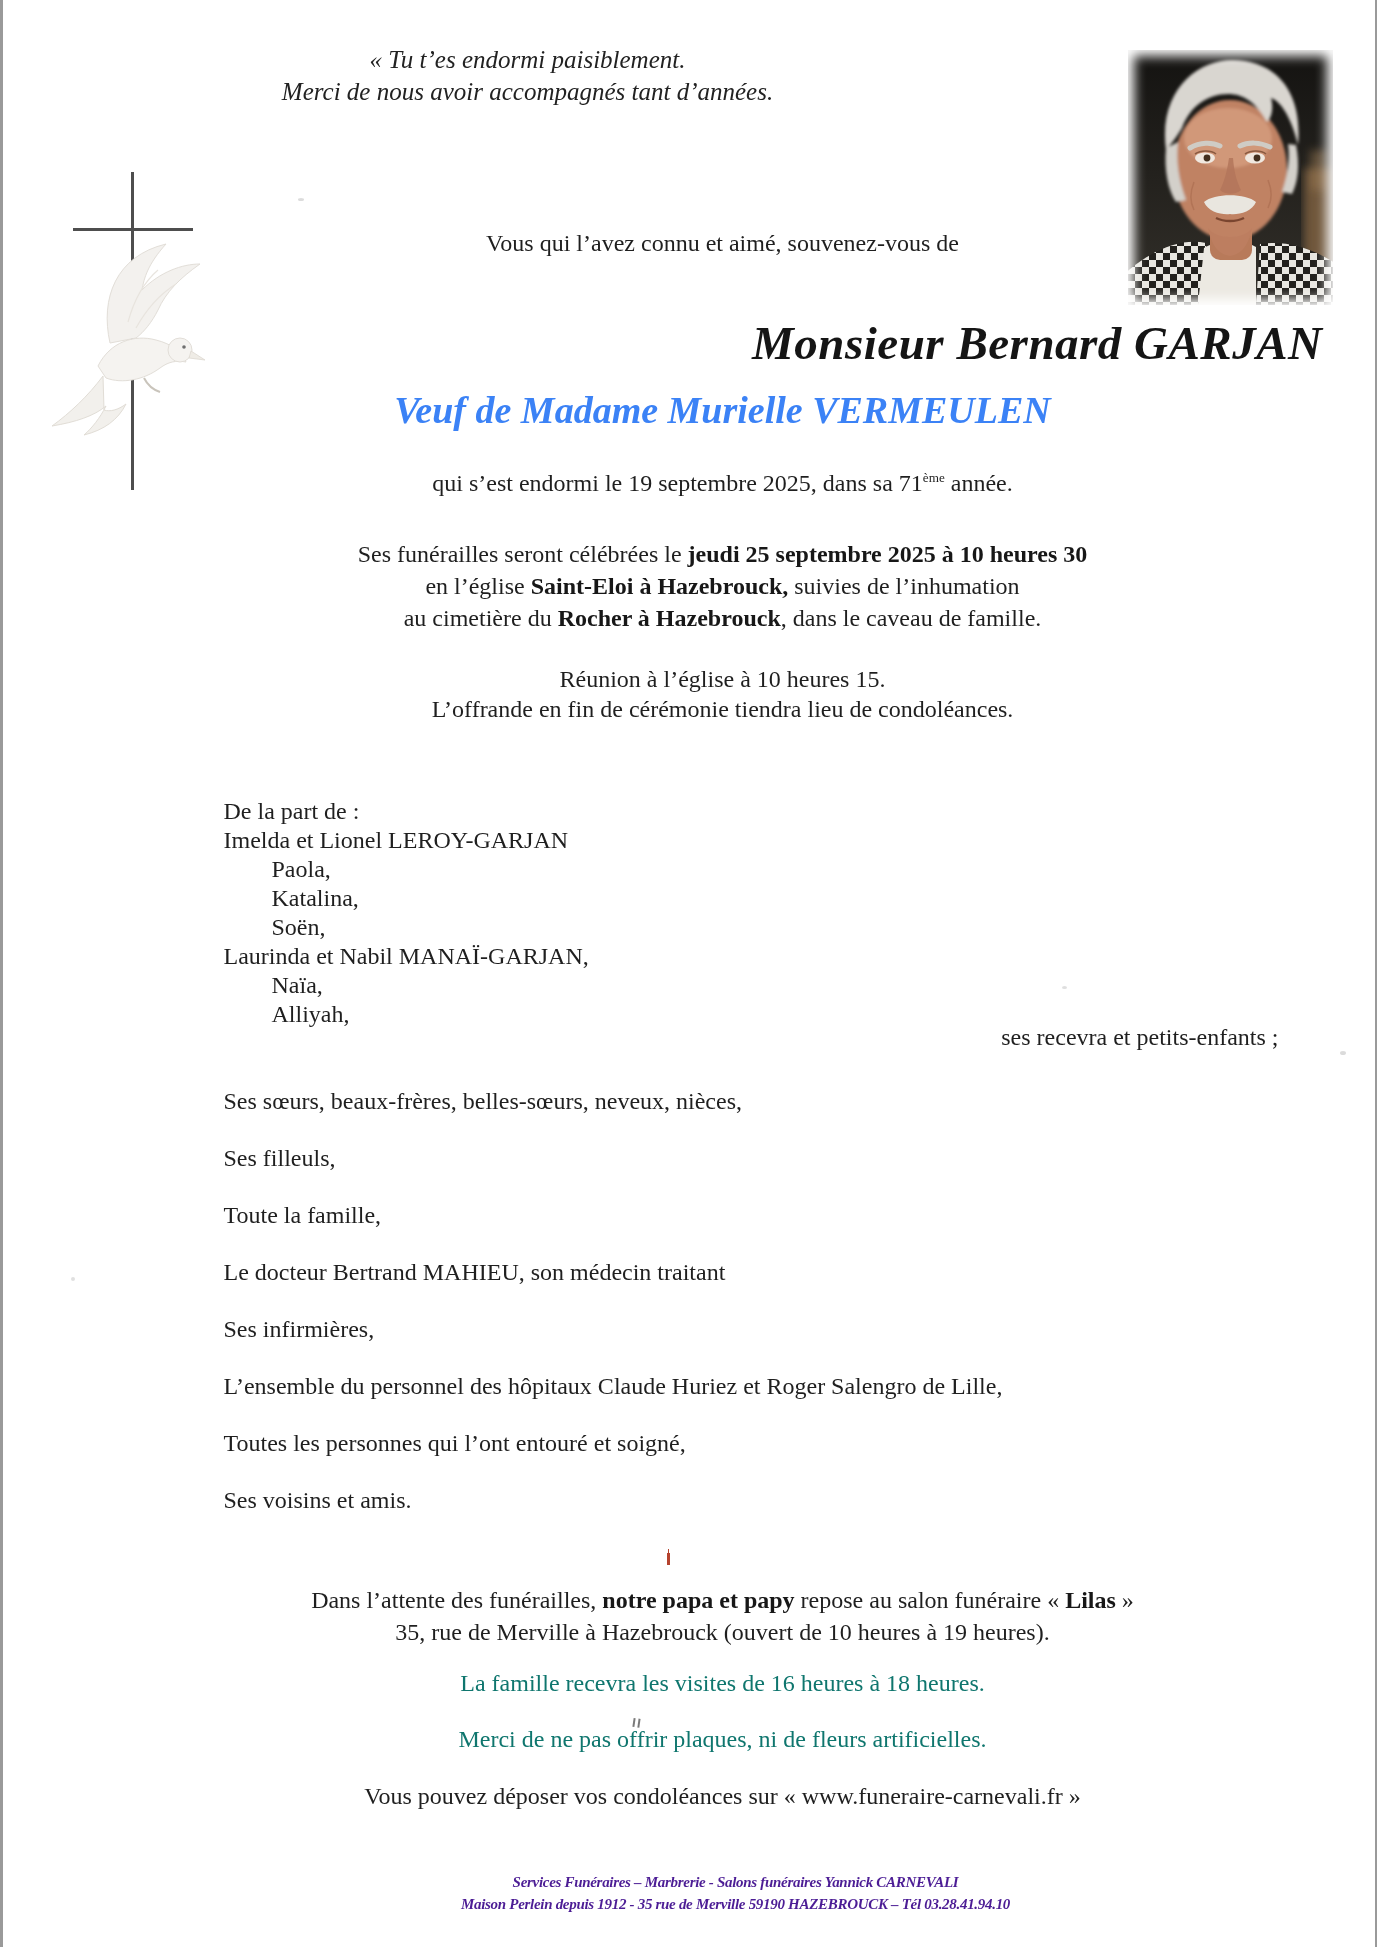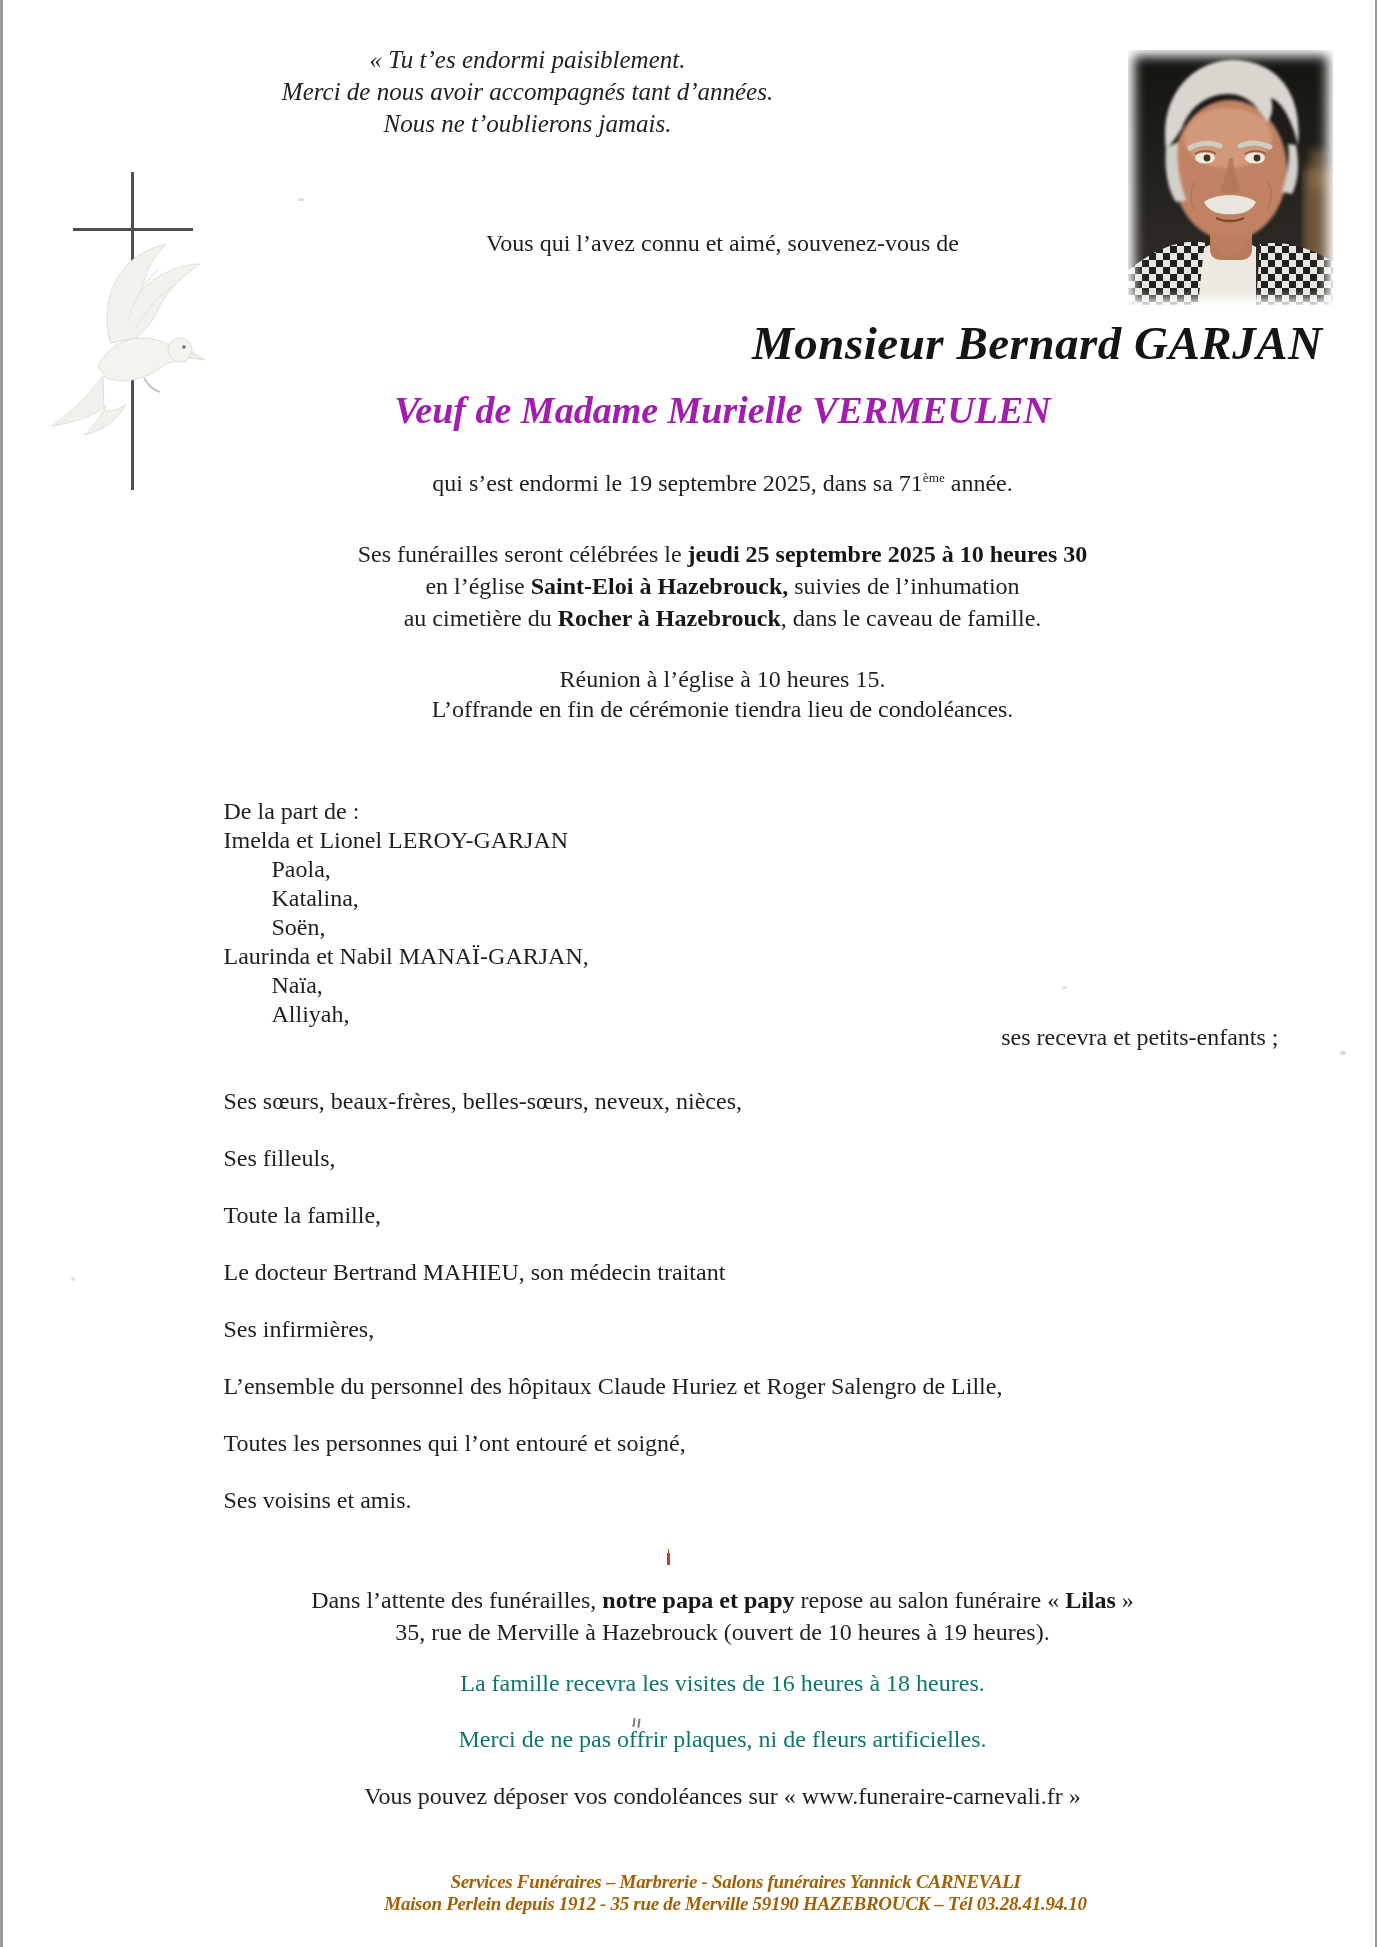--- a/index.html
+++ b/index.html
@@ -8,37 +8,37 @@
     background:#ffffff;overflow:hidden;
     font-family:"Liberation Serif","DejaVu Serif",serif;
     color:#1f1f1f;
   }
   
   .c{position:absolute;left:120px;width:1200px;text-align:center;font-size:24px;}
   .quote{position:absolute;left:10px;top:44px;width:1030px;text-align:center;
          font-style:italic;font-size:25px;line-height:32px;color:#222;}
   .intro{top:230px;}
   .title{top:316px;font-size:47px;font-weight:bold;font-style:italic;margin:0;color:#151515;letter-spacing:.5px;text-align:right;}
-  .subtitle{top:388px;font-size:38px;font-weight:bold;font-style:italic;margin:0;color:#a21caf;}
+  .subtitle{top:388px;font-size:38px;font-weight:bold;font-style:italic;margin:0;color:#3b82f6;}
   .death{top:470px;}
   .death sup{font-size:.55em;line-height:0;}
   .funeral{top:538px;line-height:32px;}
   .meeting{top:664px;line-height:30px;}
   .family{position:absolute;left:221px;top:797px;font-size:24px;line-height:29px;}
   .family .indent{padding-left:48px;}
   .children-note{position:absolute;left:0;top:1024px;width:1276px;text-align:right;font-size:24px;}
   .mentions{position:absolute;left:221px;top:1087px;font-size:24px;}
   .mention{line-height:29px;margin-bottom:28px;}
   .resting{top:1584px;line-height:32px;}
   .bold-line{font-weight:normal;color:#0f766e;}
   .visits{top:1670px;}
   .noflowers{top:1726px;}
   .condolences{top:1783px;}
   .footer{position:absolute;left:90px;top:1871px;width:1286px;text-align:center;
-          font-weight:bold;font-style:italic;font-size:19px;line-height:22px;letter-spacing:-.3px;color:#a16207;}
+          font-weight:bold;font-style:italic;font-size:15px;line-height:22px;letter-spacing:-.3px;color:#4c1d95;}
   b{font-weight:bold;color:#171717;}
 
   
   .cross-v{position:absolute;left:128px;top:172px;width:3px;height:318px;background:#4e4e4e;}
   .cross-h{position:absolute;left:70px;top:228px;width:120px;height:3px;background:#4e4e4e;}
   .dove{position:absolute;left:45px;top:238px;}
 
   
   .photo{position:absolute;left:1125px;top:50px;width:205px;height:255px;overflow:hidden;}
   .photo::after{content:"";position:absolute;inset:0;box-shadow:inset 0 0 12px 6px #ffffff;pointer-events:none;}
@@ -119,21 +119,20 @@
       <path d="M140,130 C144,140 144,150 140,158" stroke="#a96a4e" stroke-width="1.5" fill="none" opacity="0.6"></path>
       <path d="M76,152 C86,143 118,143 128,152 C124,162 110,165 102,164 C94,165 80,162 76,152 Z" fill="#e9e6df"></path>
       <path d="M88,168 C96,172 108,172 116,168" stroke="#7a452f" stroke-width="2.5" fill="none"></path>
       <path d="M80,178 C88,190 116,190 124,178 C120,196 114,204 102,206 C90,204 84,196 80,178 Z" fill="#bd7e60"></path>
     </svg>
   </div>
 
   <div class="quote">
     <div>« Tu t’es endormi paisiblement.</div>
     <div>Merci de nous avoir accompagnés tant d’années.</div>
-    <div>Nous ne t’oublierons jamais.</div>
   </div>
 
   <div class="c intro">Vous qui l’avez connu et aimé, souvenez-vous de</div>
 
   <h1 class="c title">Monsieur Bernard GARJAN</h1>
   <h2 class="c subtitle">Veuf de Madame Murielle VERMEULEN</h2>
 
   <div class="c death">
     <span>qui s’est endormi le 19 septembre 2025, dans sa 71</span><sup>ème</sup><span> année.</span>
   </div>

